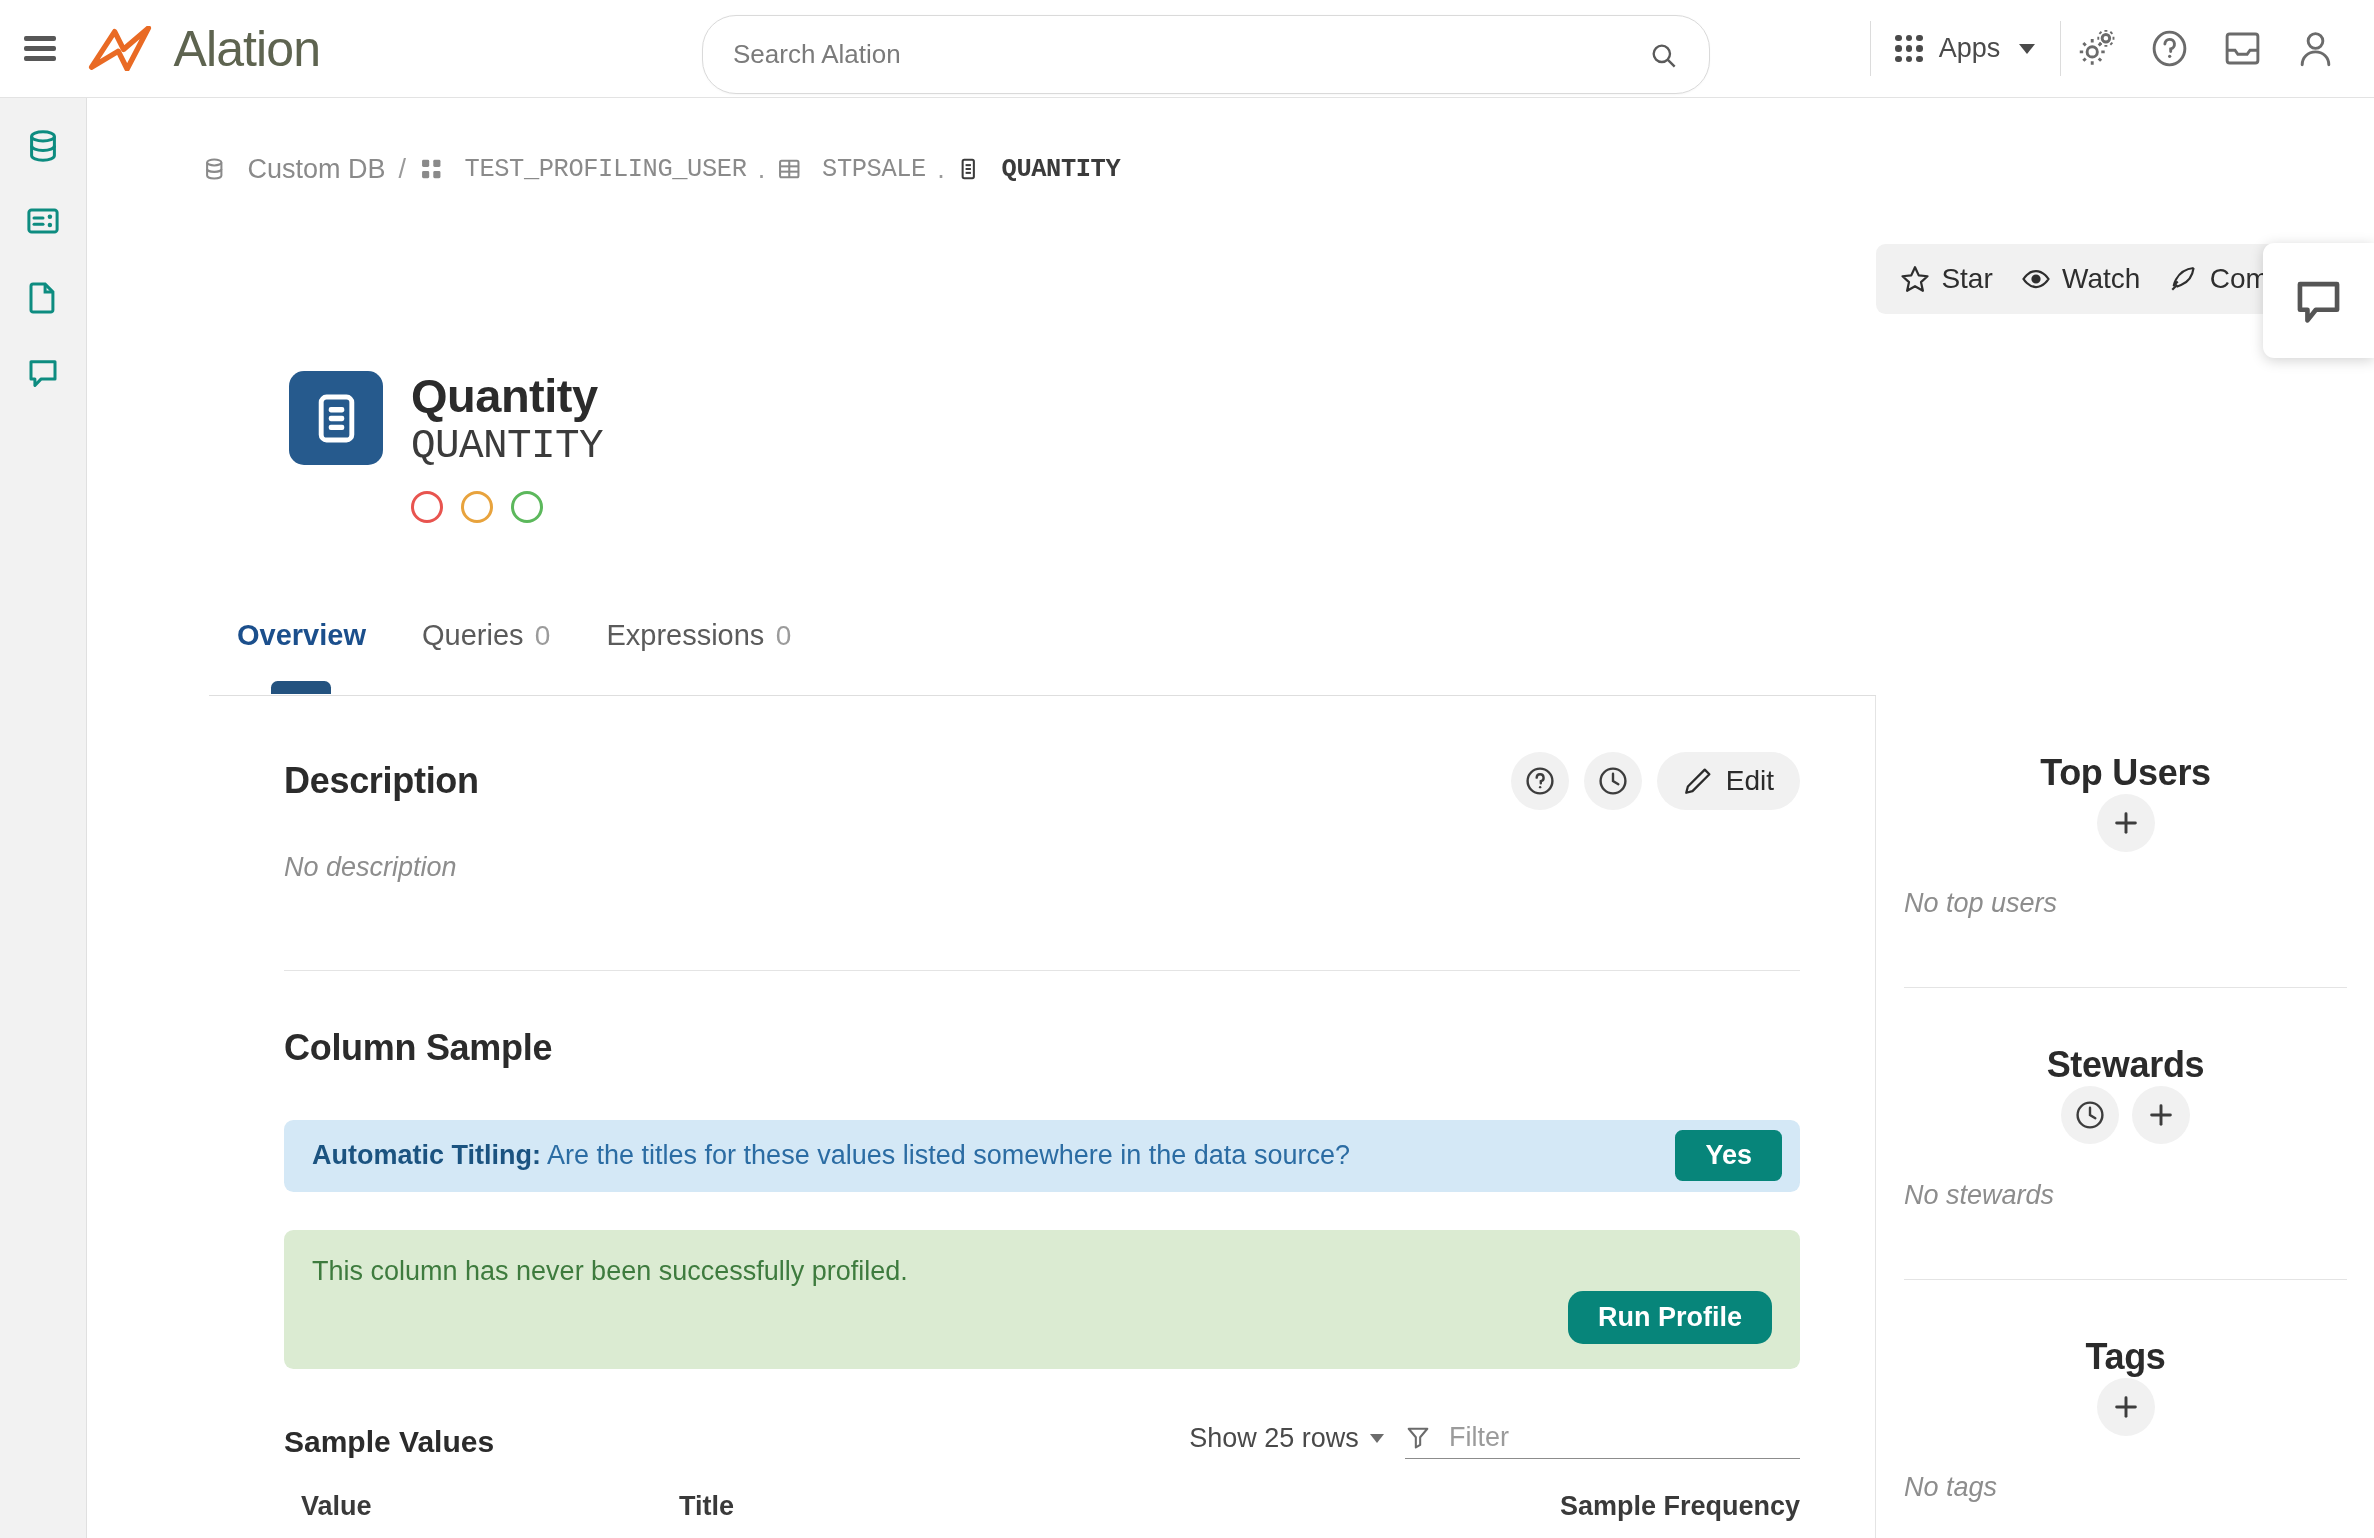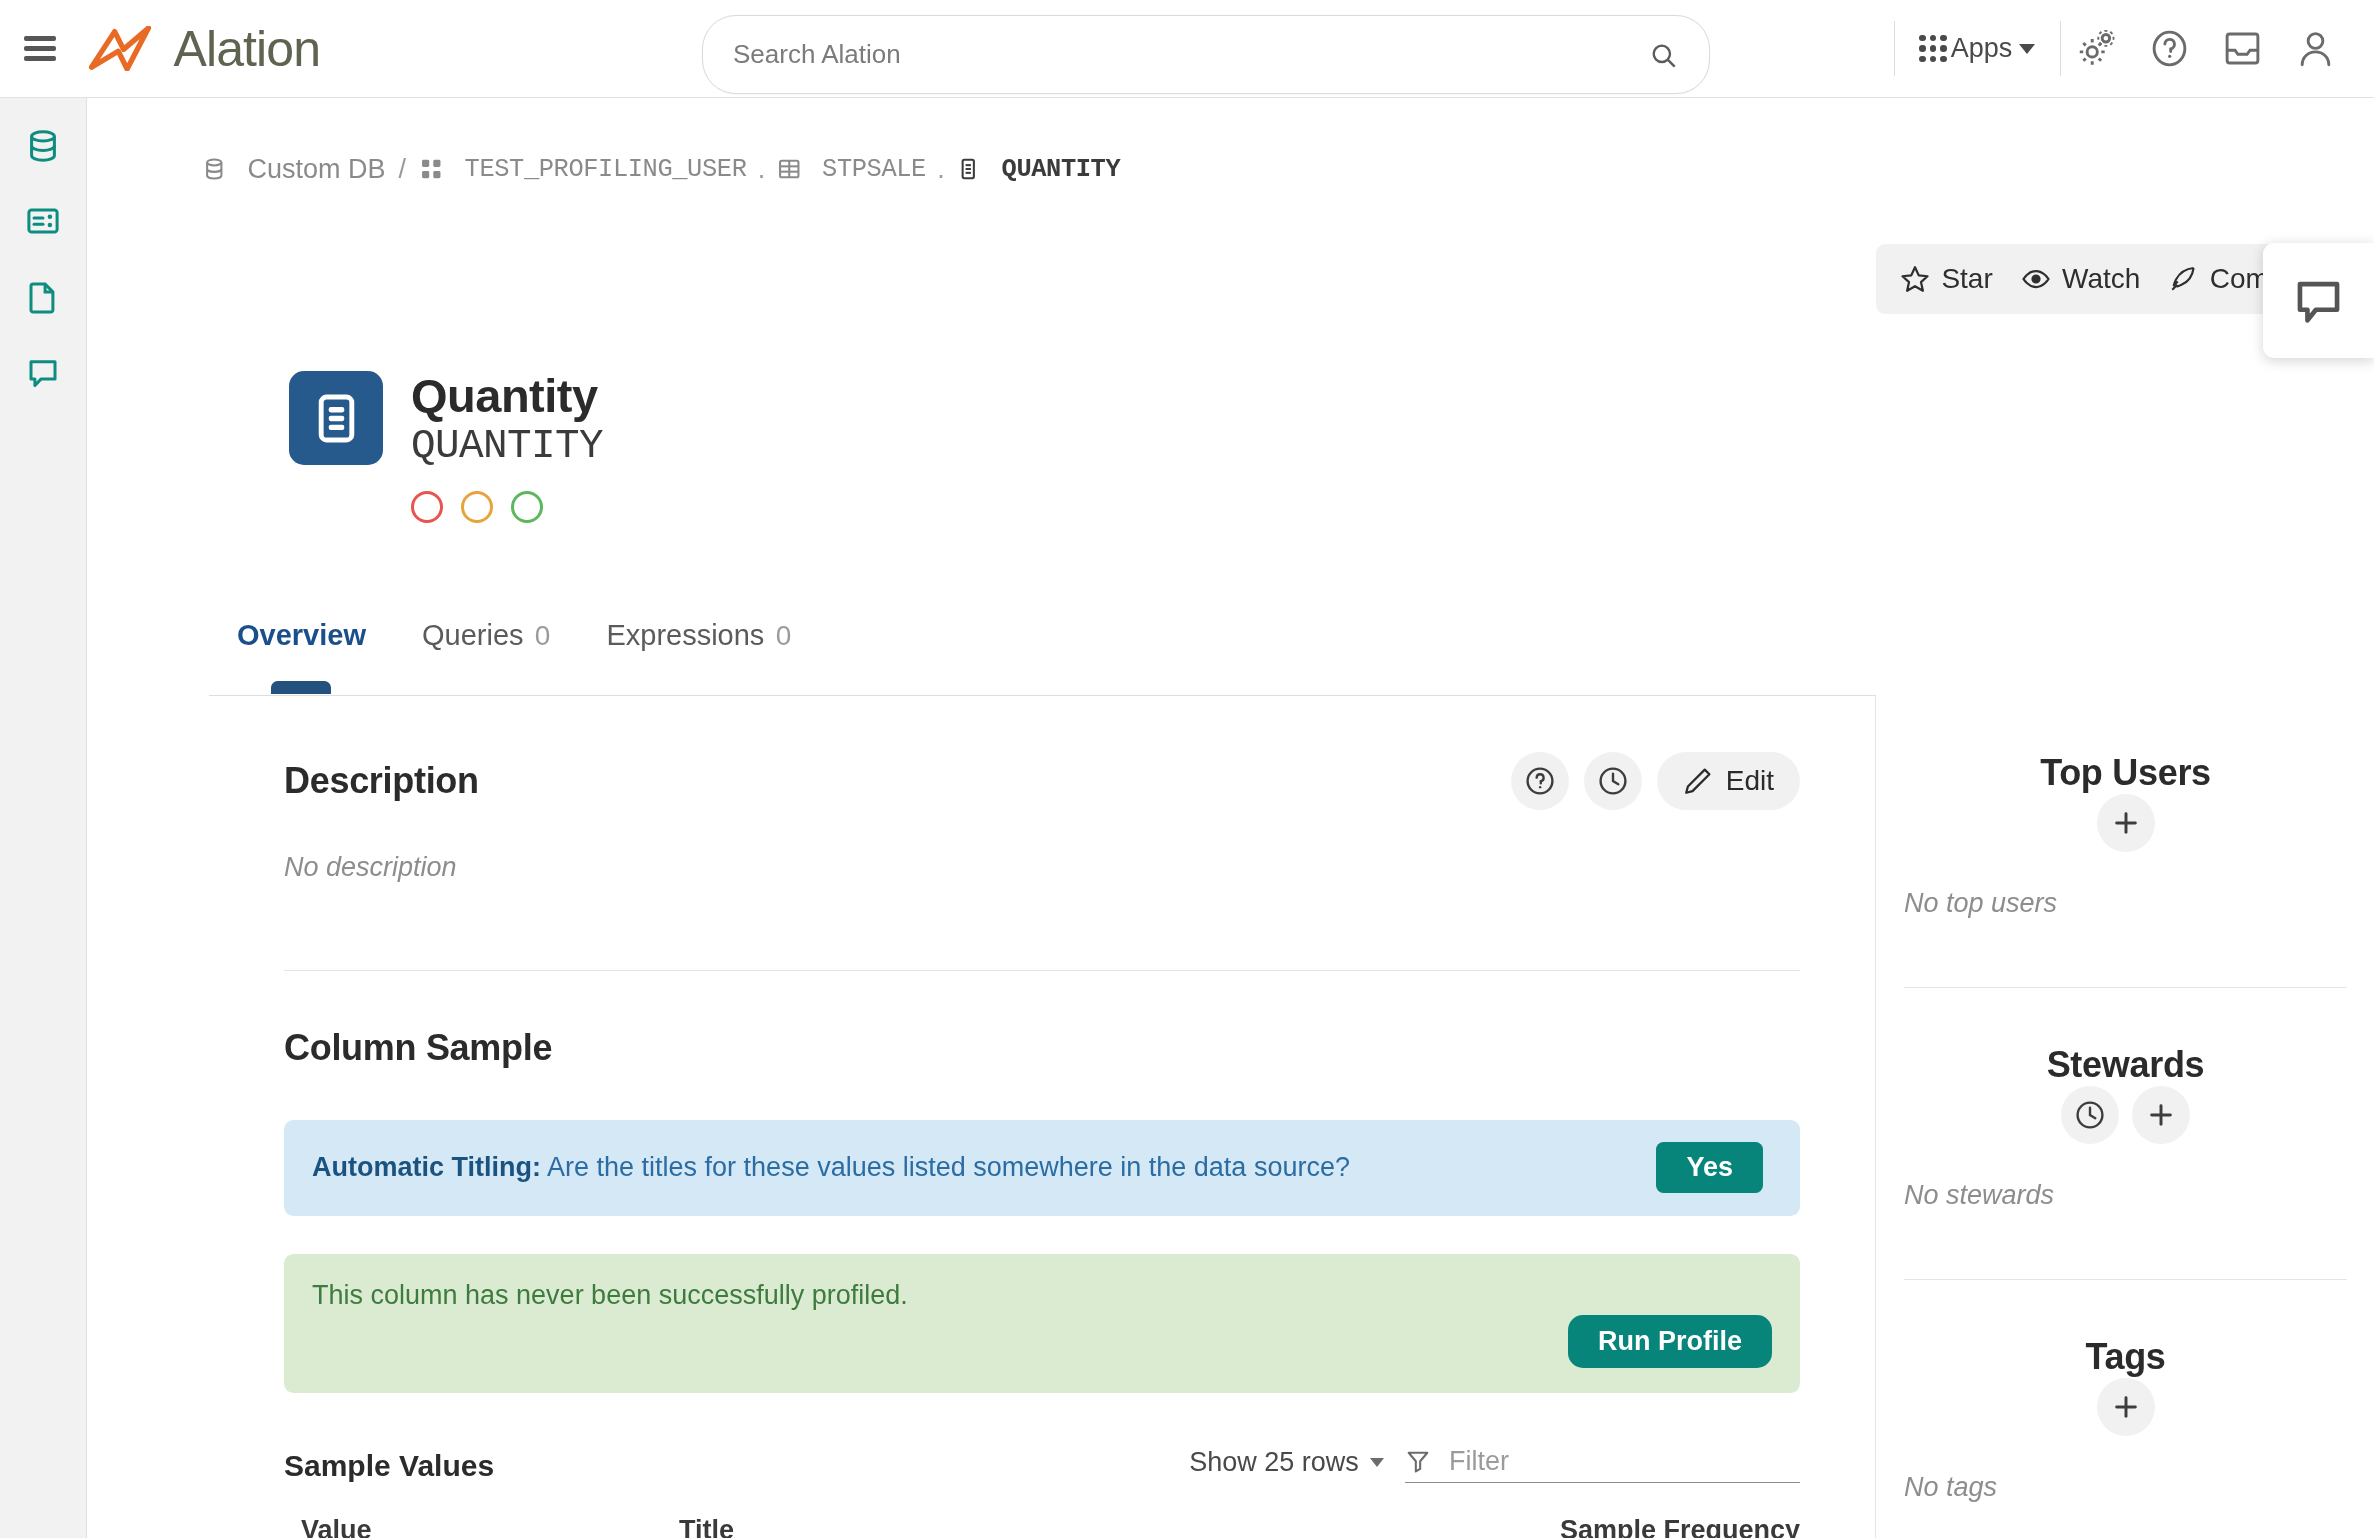--- a/index.html
+++ b/index.html
@@ -52,21 +52,21 @@
   }
   .searchbox input::placeholder { color: #7b7b7b; }
   .search-icon { width: 28px; height: 28px; color: #5a5a5a; flex-shrink: 0; }
 
   .top-right {
     position: absolute; right: 0; top: 0; height: 97px;
     display: flex; align-items: center;
   }
   .vdiv { width: 0.9px; height: 55px; background: #dcdcdc; }
   .apps-btn {
-    display: flex; align-items: center; gap: 4px;
+    display: flex; align-items: center; gap: 16px;
     padding: 0 24.5px; cursor: pointer; height: 56px;
   }
   .apps-grid {
     display: grid; grid-template-columns: repeat(3, 6.6px);
     grid-template-rows: repeat(3, 6.6px); gap: 3.8px;
   }
   .apps-grid i { display:block; width: 6.6px; height: 6.6px; border-radius: 50%; background: #4a4a4a; }
   .apps-label { font-size: 27px; color: #4a4a4a; }
   .caret-down {
     width: 0; height: 0; border-left: 8.5px solid transparent;
@@ -184,22 +184,22 @@
   }
   .edit-btn svg { width: 30px; height: 30px; }
 
   .muted-italic { font-style: italic; color: #8d8d8d; font-size: 27px; }
   .desc-empty { margin-top: 42px; }
   .hr { height: 0.9px; background: #e4e4e4; margin-top: 87px; }
 
   
   .banner-blue {
     margin-top: 51px; background: #d4e8f6; border-radius: 9.4px;
-    height: 96px; display: flex; align-items: center;
-    padding: 0 37px 0 28px; justify-content: space-between;
+    height: 72px; display: flex; align-items: center;
+    padding: 0 18px 0 28px; justify-content: space-between;
   }
   .banner-blue .txt { font-size: 27px; color: #2b6ca3; }
   .banner-blue .txt b { color: #1b5380; font-weight: 700; }
   .btn-teal {
     background: #07857a; color: #fff; border: none; border-radius: 7.5px;
     font-size: 27px; font-weight: 700; padding: 0 30px; height: 51px;
     cursor: pointer; font-family: "Liberation Sans", sans-serif;
   }
   .banner-green {
     margin-top: 38px; background: #dbebd2; border-radius: 9.4px;

